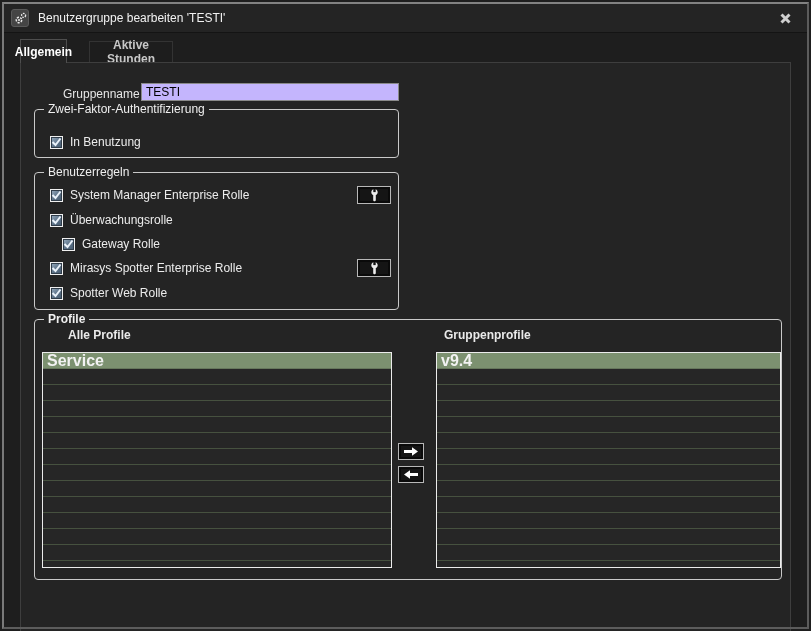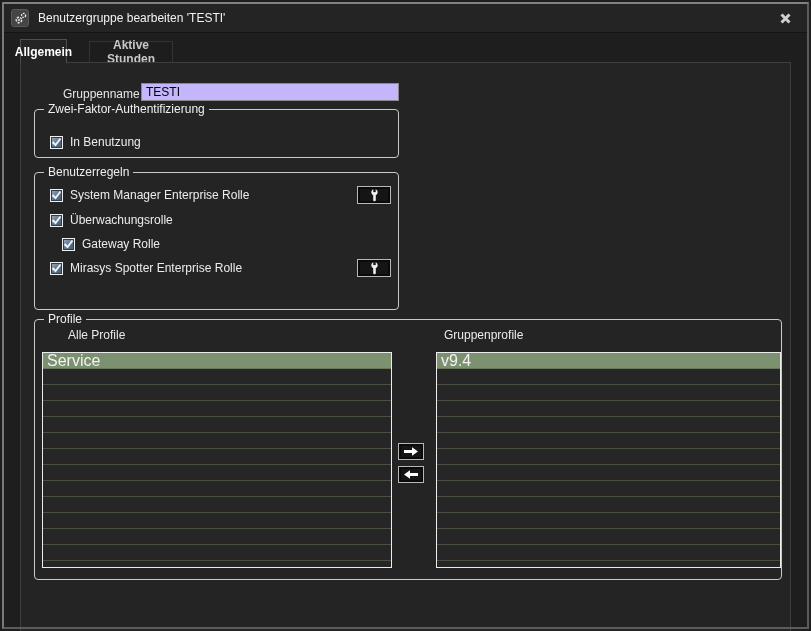--- a/index.html
+++ b/index.html
@@ -60,21 +60,21 @@
     font-family:"Liberation Sans", sans-serif; font-size:12px; padding:0 4px;
   }
   
   .groupbox { position:absolute; border:1px solid #c9c9c9; border-radius:4px; }
   .gb-title {
     position:absolute; top:-8px; left:9px; padding:0 4px;
     background:#242424; color:#efefef; font-size:12px; line-height:14px;
   }
   .gb-2fa { left:13px; top:46px; width:365px; height:49px;padding-left:36px; }
   .gb-rules { left:13px; top:109px; width:365px; height:138px; }
-  .gb-profile { left:13px; top:256px; width:748px; height:261px; }
+  .gb-profile { left:13px; top:256px; width:748px; height:261px;font-weight:bold; }
   
   .check-row { position:absolute; left:15px; right:7px; height:18px; display:flex; align-items:center; }
   .checkbox {
     width:13px; height:13px; flex:0 0 auto; cursor:pointer;
     border:1px solid #f0f0f0;
     background:linear-gradient(135deg,#9cb0c3 0%, #5a7086 55%, #465a6e 100%);
     box-shadow:inset 0 0 0 1px #303d4a;
     display:flex; align-items:center; justify-content:center;
   }
   .check-label { margin-left:7px; color:#ececec; white-space:nowrap; }
@@ -198,20 +198,28 @@
         </span>
         <span class="check-label">Mirasys Spotter Enterprise Rolle</span>
         <button class="icon-btn wrench-btn">
           <svg width="11" height="13" viewBox="0 0 11 13">
             <path d="M5.5 0 C3.7 0 2.3 1.4 2.3 3.2 C2.3 4.5 3.1 5.6 4.2 6.1 L4.2 11 C4.2 11.7 4.8 12.3 5.5 12.3 C6.2 12.3 6.8 11.7 6.8 11 L6.8 6.1 C7.9 5.6 8.7 4.5 8.7 3.2 C8.7 1.4 7.3 0 5.5 0 Z" fill="#ededed"></path>
             <rect x="4.3" y="0" width="2.4" height="3.1" fill="#151515"></rect>
           </svg>
         </button>
       </div>
 
+      <div class="check-row row-r4">
+        <span class="checkbox">
+          <svg width="11" height="10" viewBox="0 0 11 10">
+              <path d="M1.5 5 L4.5 8 L9.5 1.5" stroke="#eaf2fa" stroke-width="2" fill="none"></path>
+            </svg>
+        </span>
+        <span class="check-label">Spotter Web Rolle</span>
+      </div>
     </div>
 
     <div class="groupbox gb-profile">
       <span class="gb-title">Profile</span>
 
       <span class="list-label all">Alle Profile</span>
       <span class="list-label grp">Gruppenprofile</span>
 
       <div class="listbox all">
         <div class="list-row selected">Service</div>

